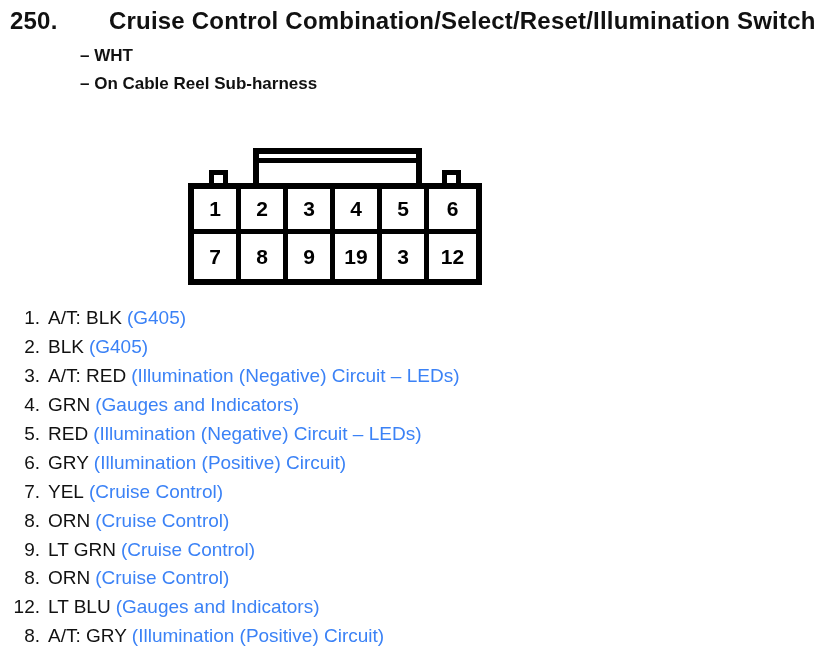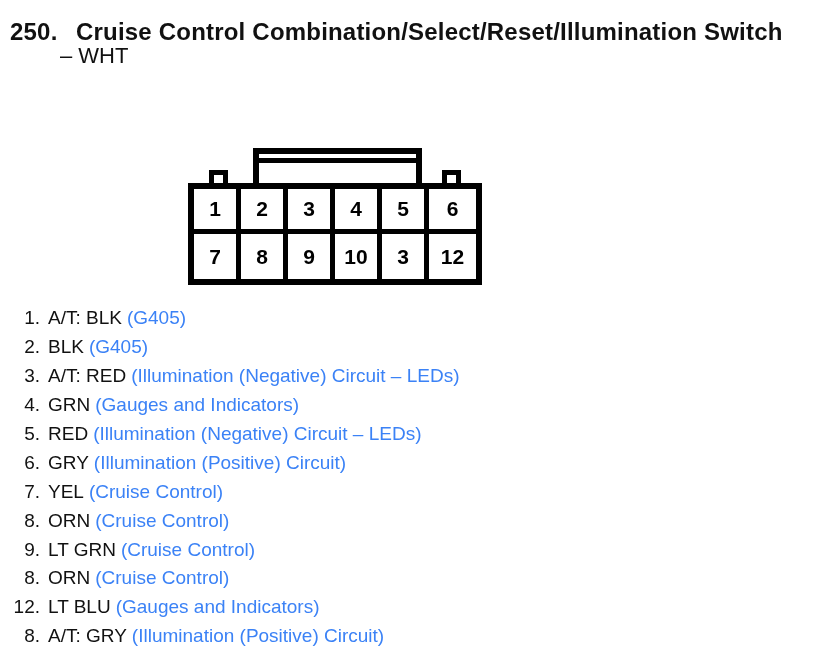--- a/index.html
+++ b/index.html
@@ -9,34 +9,36 @@
     height: 655px;
     position: relative;
     overflow: hidden;
     font-family: "Liberation Sans", sans-serif;
     color: #111111;
   }
 
   
   .title-row {
     position: absolute;
-    top: 18px;
+    top: 7px;
     left: 10px;
     display: flex;
     font-weight: bold;
     font-size: 24px;
     white-space: nowrap;
     letter-spacing: 0.2px;
+    gap: 33px;
   }
   .item-number { width: 66px; flex: none; }
   .notes {
     position: absolute;
-    left: 60px;
+    left: 80px;
     top: 42px;
-    font-size: 22px;
+    font-size: 17px;
+    font-weight: bold;
   }
   .note-line { line-height: 28px; white-space: nowrap; }
 
   
   .connector {
     position: absolute;
     left: 188px;
     top: 148px;
     width: 294px;
     height: 137px;
@@ -113,39 +115,40 @@
 </head>
 <body>
 
 <header class="title-row">
   <span class="item-number">250.</span>
   <span class="page-title">Cruise Control Combination/Select/Reset/Illumination Switch</span>
 </header>
 
 <div class="notes">
   <div class="note-line">– WHT</div>
+  <div class="note-line">– On Cable Reel Sub-harness</div>
 </div>
 
 <div class="connector">
   <div class="latch">
     <div class="latch-line"></div>
   </div>
   <div class="bump bump-left"></div>
   <div class="bump bump-right"></div>
   <div class="conn-body">
     <div class="cell">1</div>
     <div class="cell">2</div>
     <div class="cell">3</div>
     <div class="cell">4</div>
     <div class="cell">5</div>
     <div class="cell">6</div>
     <div class="cell">7</div>
     <div class="cell">8</div>
     <div class="cell">9</div>
-    <div class="cell">10</div>
+    <div class="cell">19</div>
     <div class="cell">3</div>
     <div class="cell">12</div>
   </div>
 </div>
 
 <div class="pin-list">
   <div class="pin-row">
     <span class="pin-num">1.</span>
     <span class="pin-wire">A/T: BLK</span>
     <span class="pin-circuit">(G405)</span>

